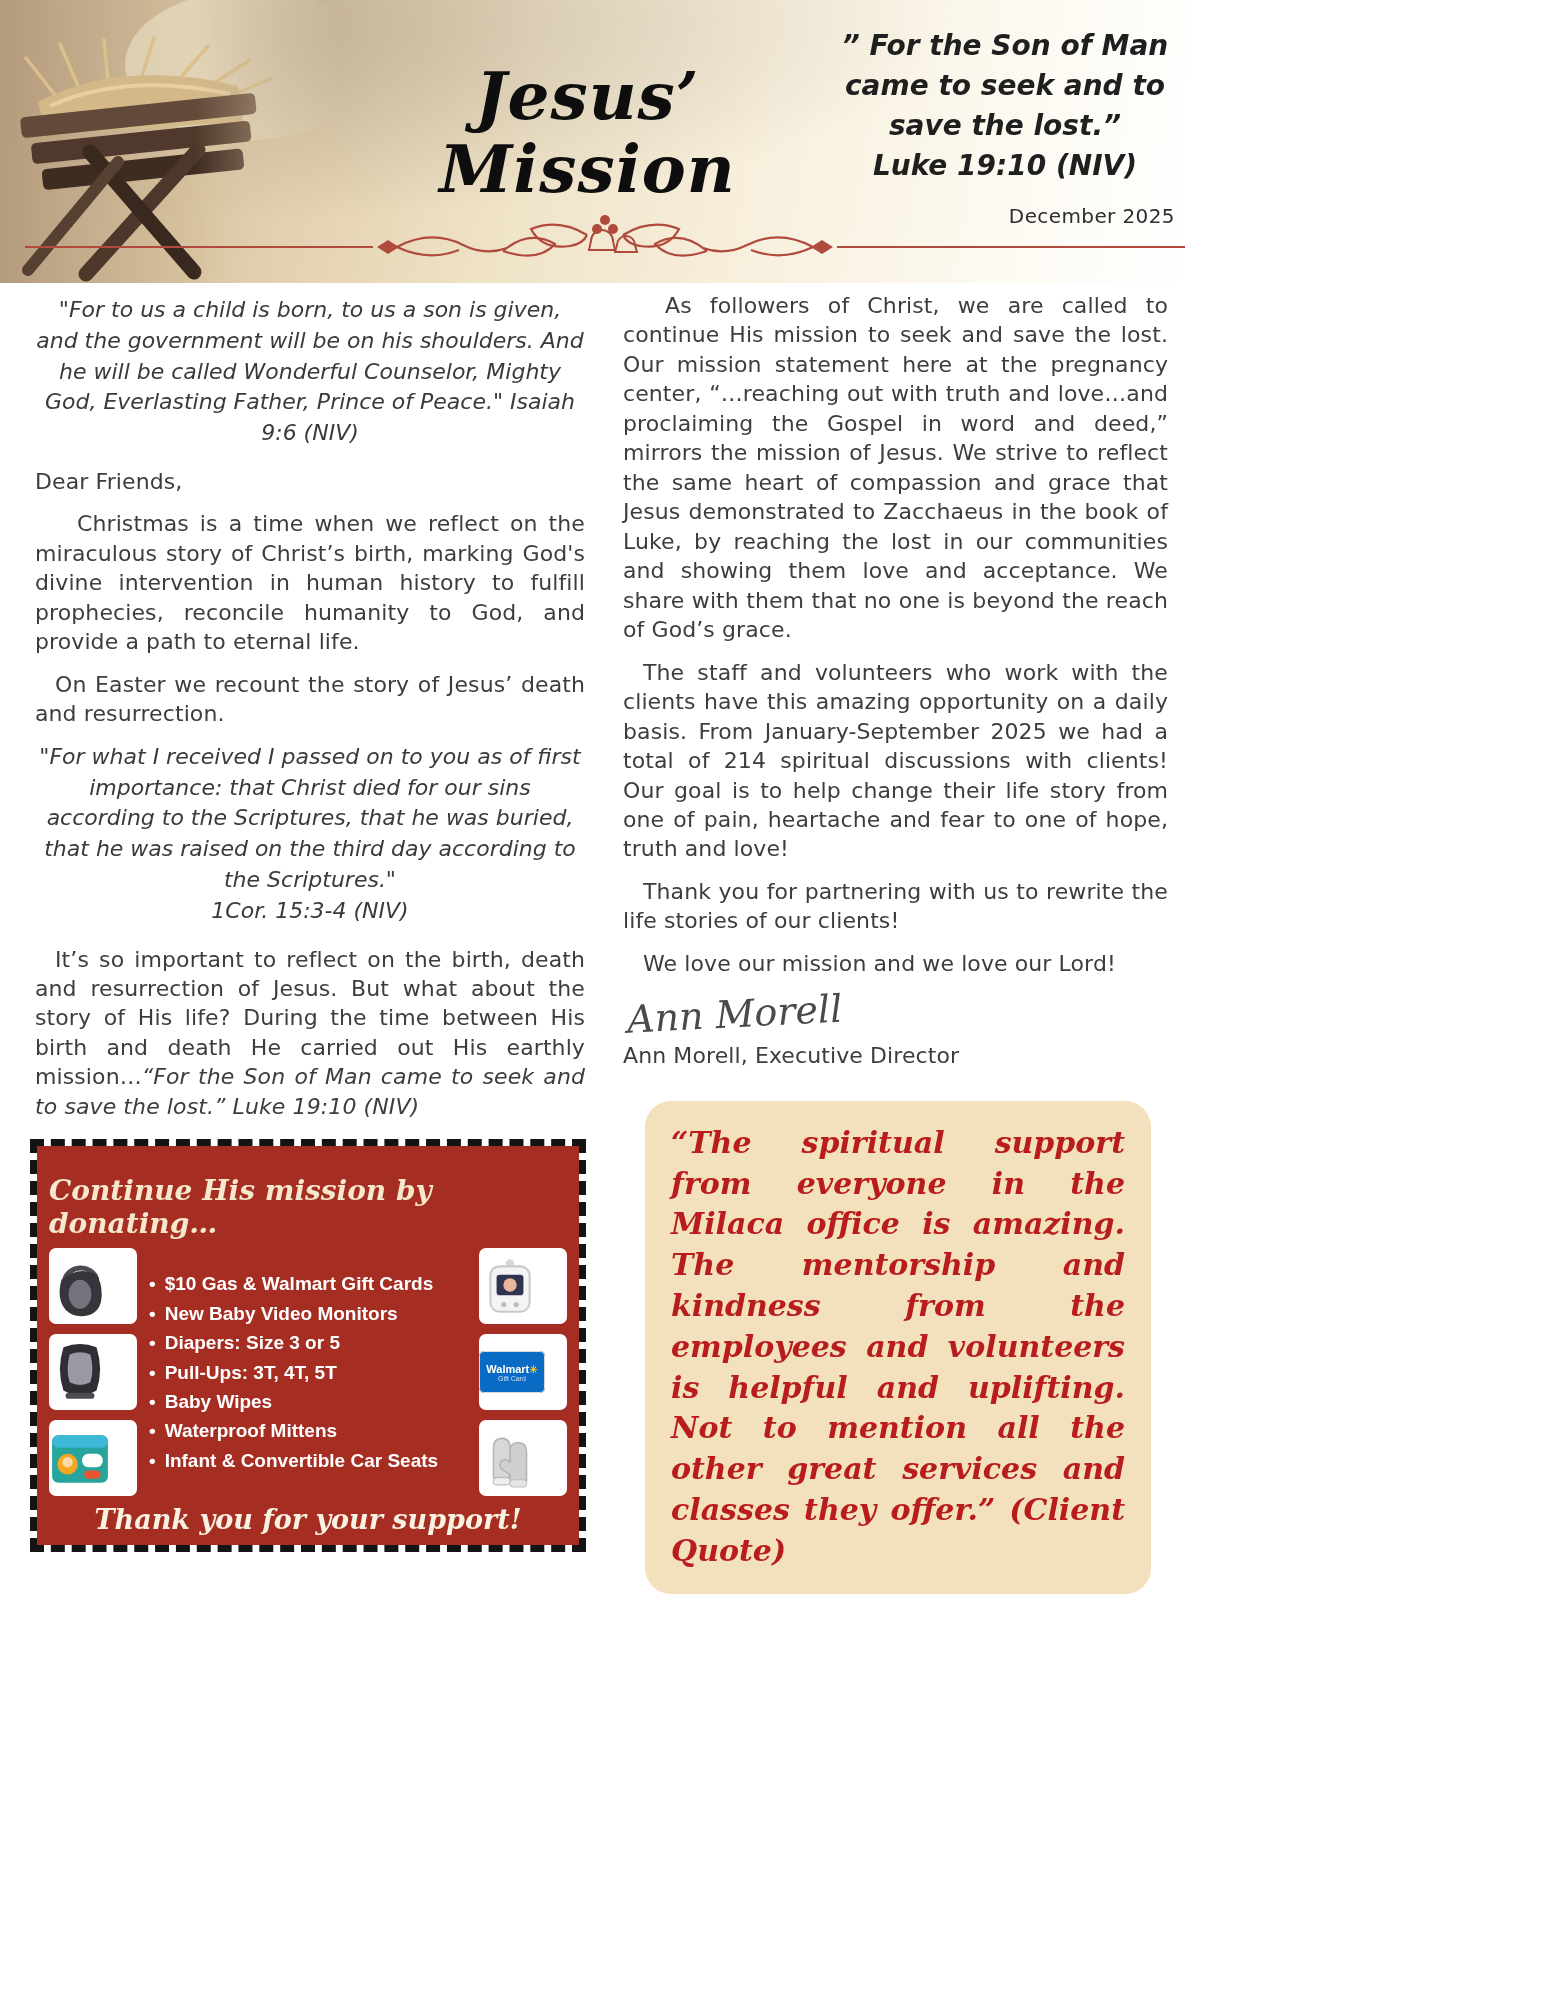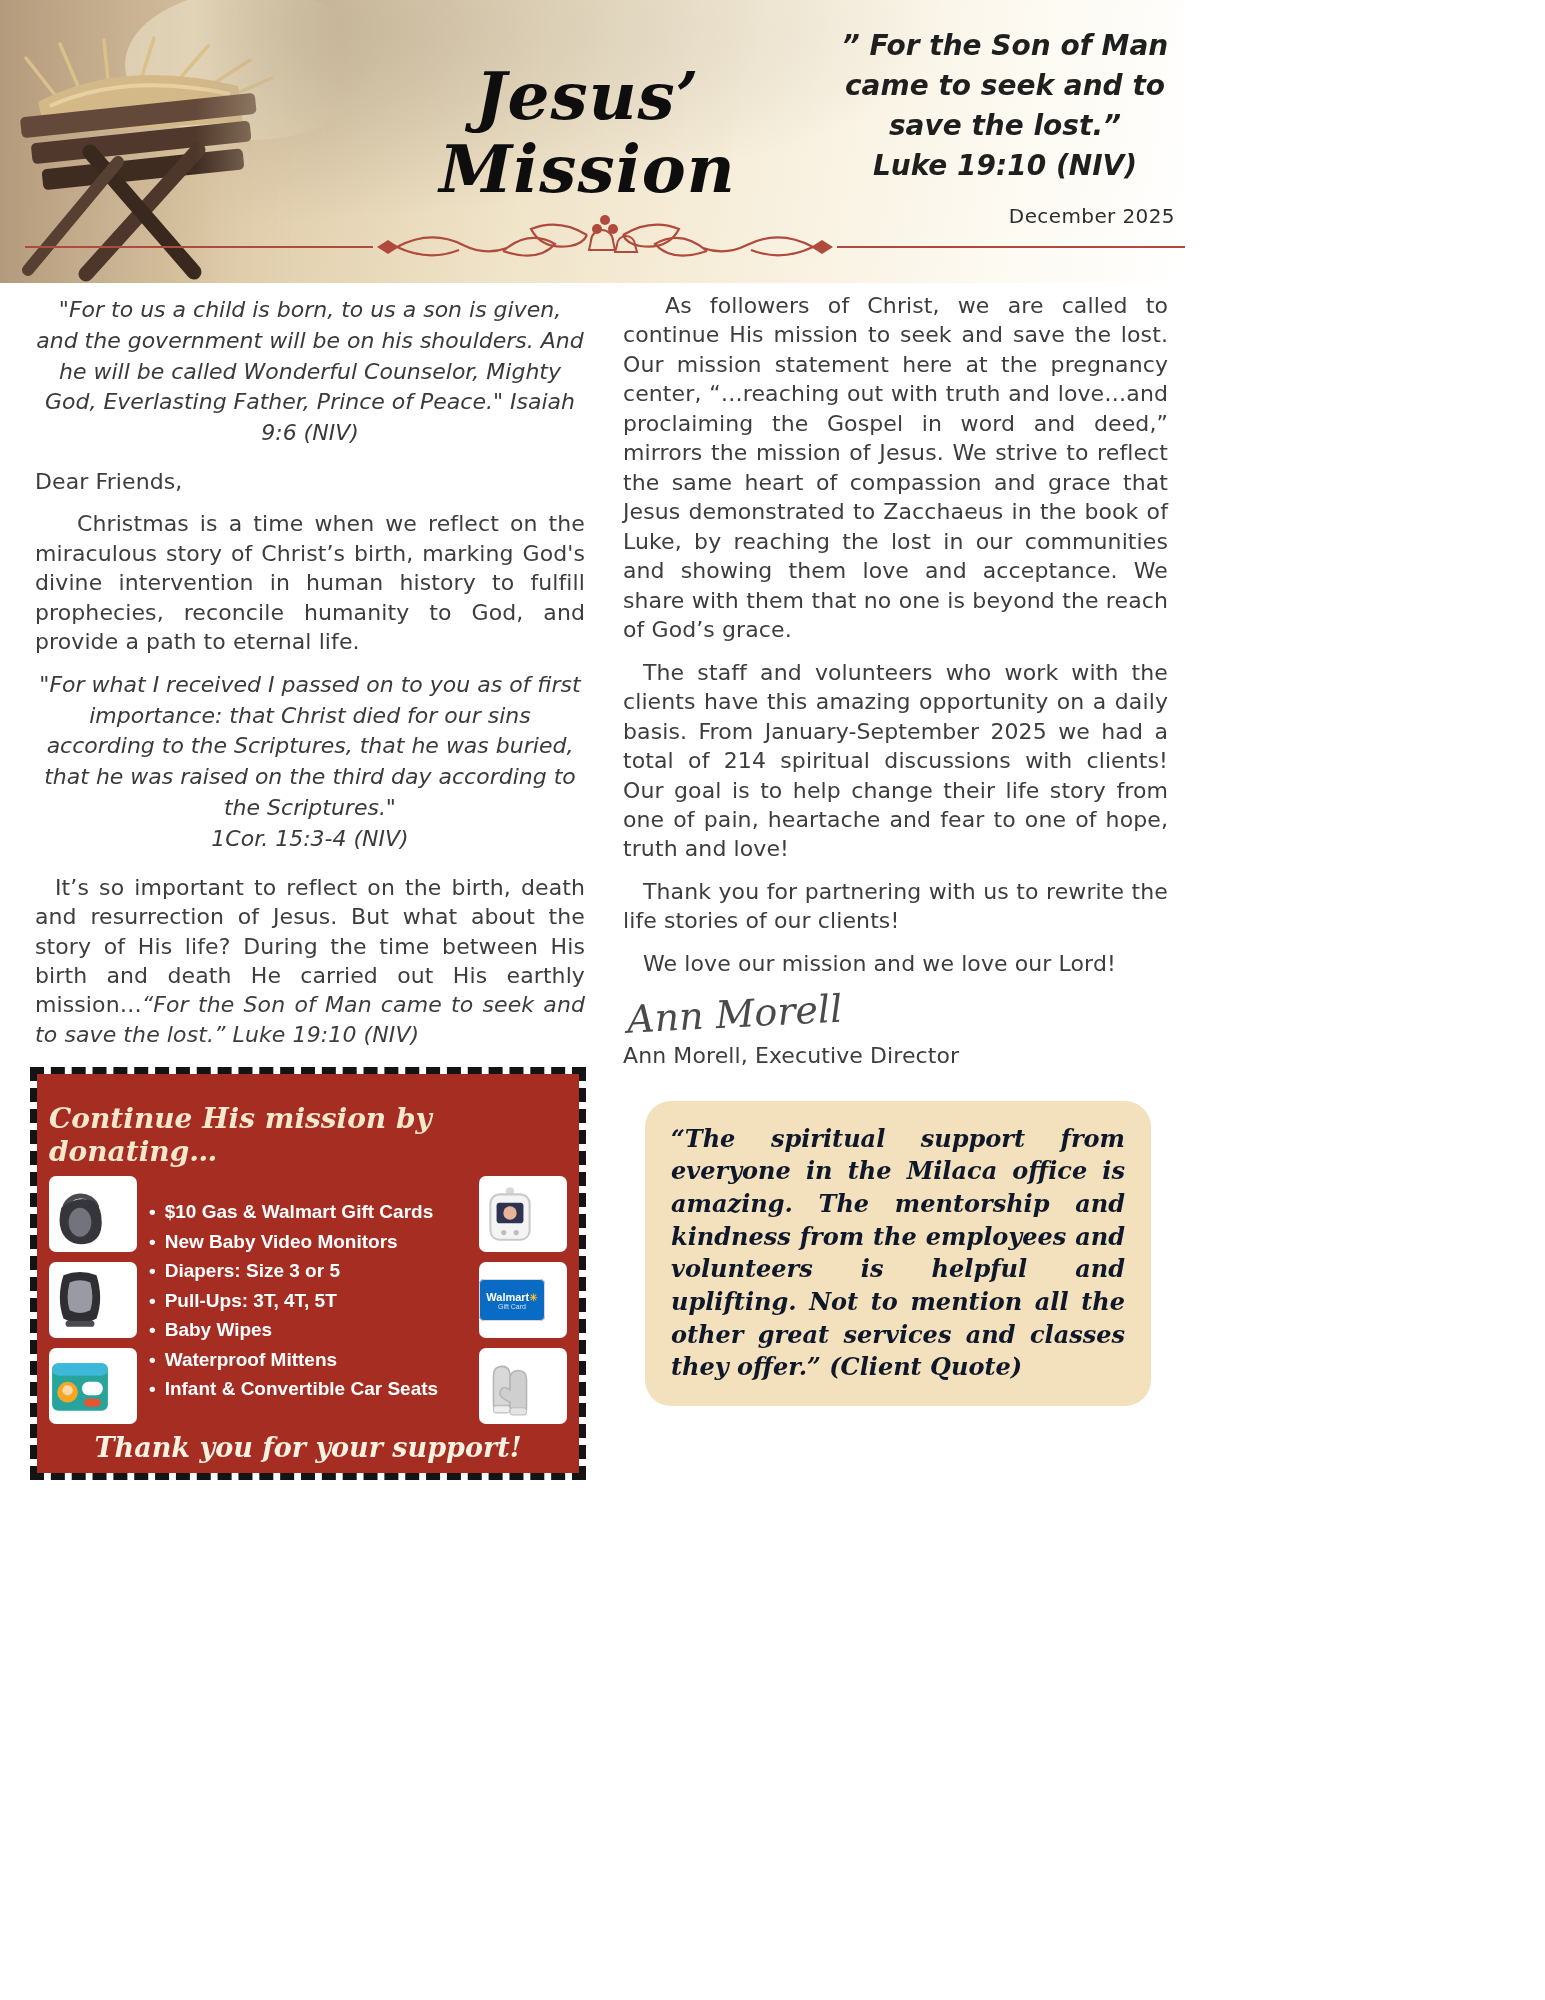--- a/index.html
+++ b/index.html
@@ -114,21 +114,21 @@
     font-size:38px; color:#4a4a4a; transform:rotate(-3deg);
     margin:2px 0 6px 4px; width:260px;
   }
   .signoff { font-size:23px; color:#333; margin-bottom:10px; }
   .client-quote-box {
     margin:30px 0 0 22px; width:506px;
     background:#f3e1bd; border-radius:26px; padding:22px 26px;
   }
   .client-quote-box p {
     font-family:"DejaVu Serif", serif; font-style:italic; font-weight:bold;
-    font-size:24px; line-height:1.36; text-align:justify; color:#0f172a;
+    font-size:30px; line-height:1.36; text-align:justify; color:#b91c1c;
   }
 </style>
 </head>
 <body>
 
 <div class="page">
   <div class="content">
 
     <header class="masthead">
 
@@ -212,20 +212,21 @@
 
     <main class="columns">
 
       <div class="col-left">
         <p class="scripture">"For to us a child is born, to us a son is given, and the government will be on his shoulders. And he will be called Wonderful Counselor, Mighty God, Everlasting Father, Prince of Peace." Isaiah 9:6 (NIV)</p>
 
         <p class="body-text no-just">Dear Friends,</p>
 
         <p class="body-text indent">Christmas is a time when we reflect on the miraculous story of Christ’s birth, marking God's divine intervention in human history to fulfill prophecies, reconcile humanity to God, and provide a path to eternal life.</p>
 
+        <p class="body-text indent-sm">On Easter we recount the story of Jesus’ death and resurrection.</p>
 
         <p class="scripture"><span>"For what I received I passed on to you as of first importance: that Christ died for our sins according to the Scriptures, that he was buried, that he was raised on the third day according to the Scriptures."</span><span class="cite">1Cor. 15:3-4 (NIV)</span></p>
 
         <p class="body-text indent-sm"><span>It’s so important to reflect on the birth, death and resurrection of Jesus. But what about the story of His life? During the time between His birth and death He carried out His earthly mission…</span><span class="inline-quote">“For the Son of Man came to seek and to save the lost.” Luke 19:10 (NIV)</span></p>
 
         <section class="donation-box">
           <h2 class="donation-title">Continue His mission by donating…</h2>
 
           <div class="donation-body">
 

